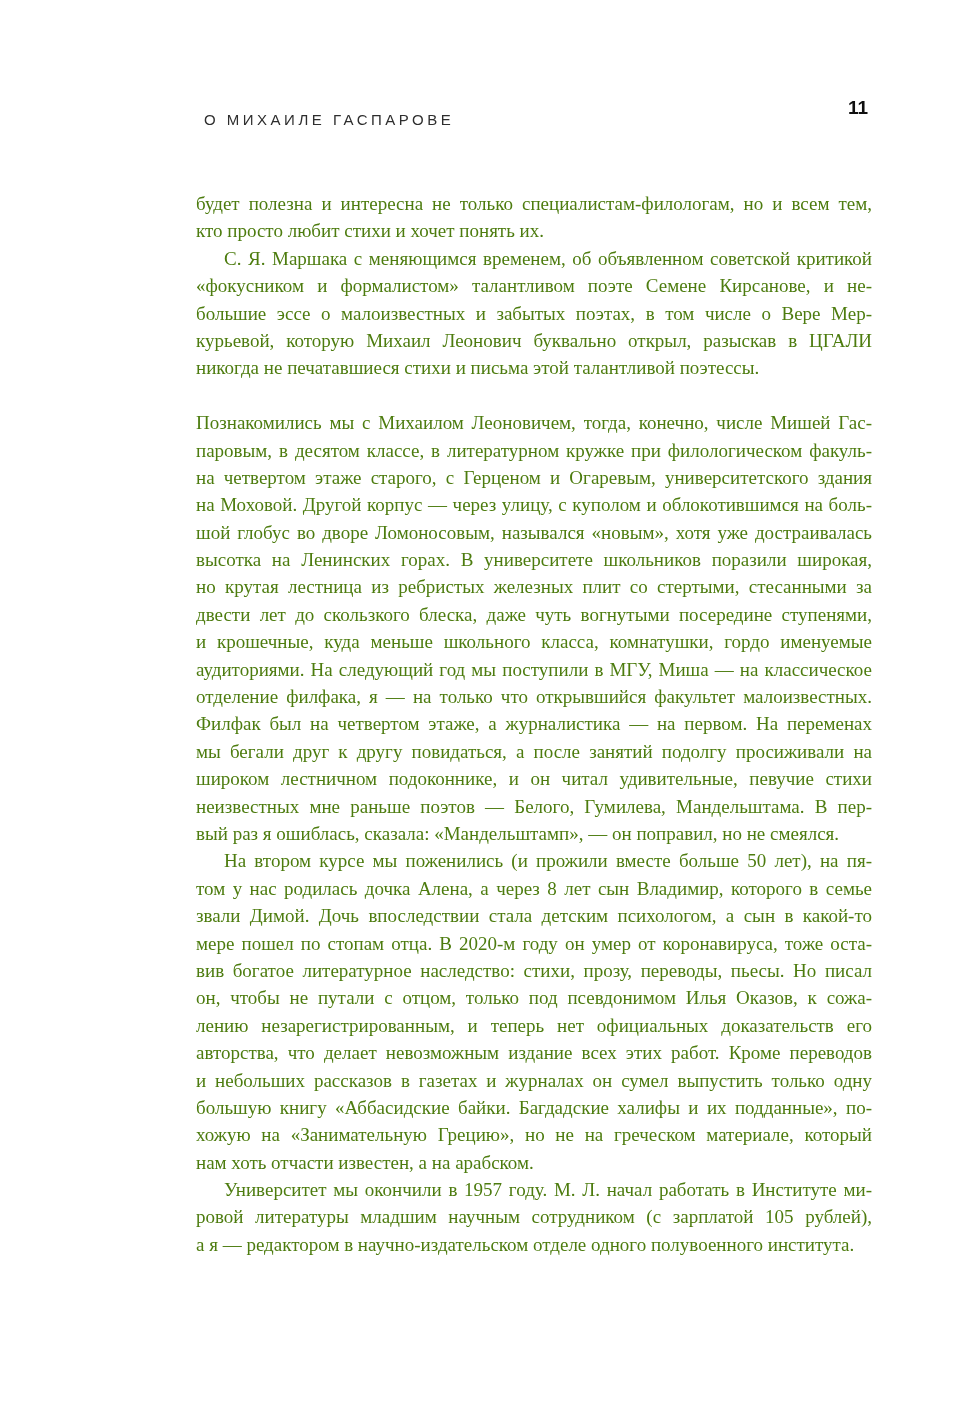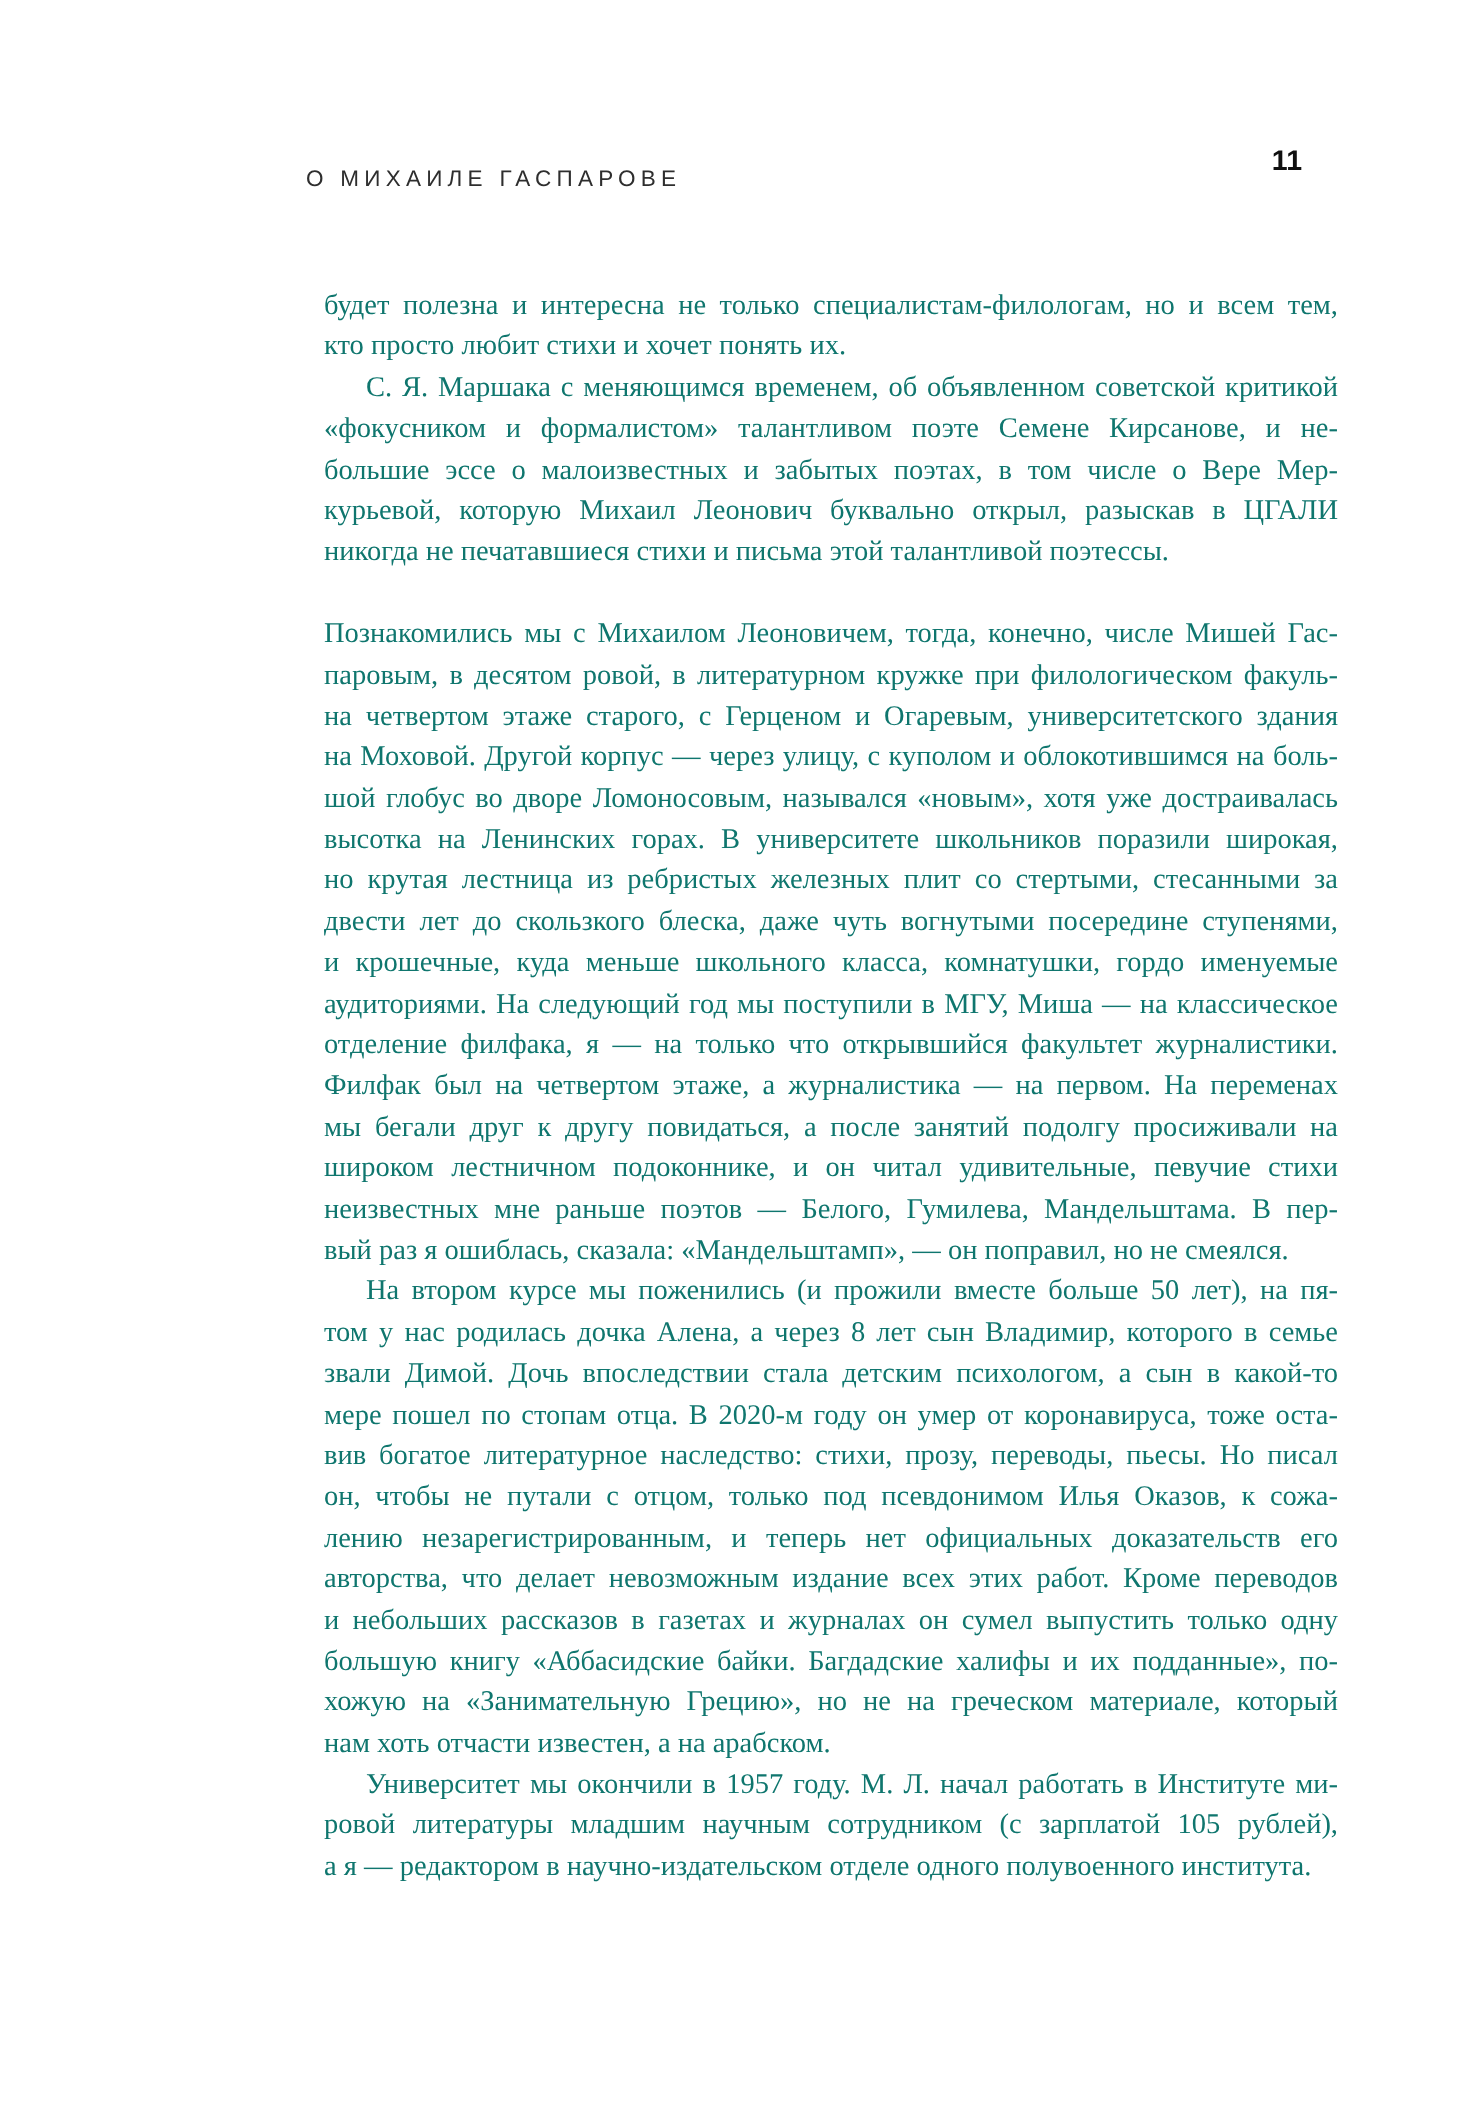--- a/index.html
+++ b/index.html
@@ -28,26 +28,26 @@
     top: 97px;
     width: 664px;
     text-align: right;
     font-family: "Liberation Sans", sans-serif;
     font-weight: bold;
     font-size: 19px;
     color: #101010;
   }
   .body-text {
     position: absolute;
-    left: 216px;
+    left: 196px;
     top: 190px;
     width: 676px;
     font-size: 19px;
     line-height: 27.4px;
-    color: #0f766e;
+    color: #4d7c0f;
     font-variant-numeric: oldstyle-nums;
   }
   .para { margin: 0; padding: 0; }
   .para.section-break { margin-top: 27.4px; }
   .line {
     text-align: justify;
     text-align-last: justify;
     -moz-text-align-last: justify;
     white-space: normal;
     height: 27.4px;
@@ -72,30 +72,30 @@
       </div>
       <div class="para indent">
         <div class="line">С. Я. Маршака с меняющимся временем, об объявленном советской критикой</div>
         <div class="line">«фокусником и формалистом» талантливом поэте Семене Кирсанове, и не-</div>
         <div class="line">большие эссе о малоизвестных и забытых поэтах, в том числе о Вере Мер-</div>
         <div class="line">курьевой, которую Михаил Леонович буквально открыл, разыскав в ЦГАЛИ</div>
         <div class="line para-end">никогда не печатавшиеся стихи и письма этой талантливой поэтессы.</div>
       </div>
       <div class="para section-break">
         <div class="line">Познакомились мы с Михаилом Леоновичем, тогда, конечно, числе Мишей Гас-</div>
-        <div class="line">паровым, в десятом ровой, в литературном кружке при филологическом факуль-</div>
+        <div class="line">паровым, в десятом классе, в литературном кружке при филологическом факуль-</div>
         <div class="line">на четвертом этаже старого, с Герценом и Огаревым, университетского здания</div>
         <div class="line">на Моховой. Другой корпус — через улицу, с куполом и облокотившимся на боль-</div>
         <div class="line">шой глобус во дворе Ломоносовым, назывался «новым», хотя уже достраивалась</div>
         <div class="line">высотка на Ленинских горах. В университете школьников поразили широкая,</div>
         <div class="line">но крутая лестница из ребристых железных плит со стертыми, стесанными за</div>
         <div class="line">двести лет до скользкого блеска, даже чуть вогнутыми посередине ступенями,</div>
         <div class="line">и крошечные, куда меньше школьного класса, комнатушки, гордо именуемые</div>
         <div class="line">аудиториями. На следующий год мы поступили в МГУ, Миша — на классическое</div>
-        <div class="line">отделение филфака, я — на только что открывшийся факультет журналистики.</div>
+        <div class="line">отделение филфака, я — на только что открывшийся факультет малоизвестных.</div>
         <div class="line">Филфак был на четвертом этаже, а журналистика — на первом. На переменах</div>
         <div class="line">мы бегали друг к другу повидаться, а после занятий подолгу просиживали на</div>
         <div class="line">широком лестничном подоконнике, и он читал удивительные, певучие стихи</div>
         <div class="line">неизвестных мне раньше поэтов — Белого, Гумилева, Мандельштама. В пер-</div>
         <div class="line para-end">вый раз я ошиблась, сказала: «Мандельштамп», — он поправил, но не смеялся.</div>
       </div>
       <div class="para indent">
         <div class="line">На втором курсе мы поженились (и прожили вместе больше 50 лет), на пя-</div>
         <div class="line">том у нас родилась дочка Алена, а через 8 лет сын Владимир, которого в семье</div>
         <div class="line">звали Димой. Дочь впоследствии стала детским психологом, а сын в какой-то</div>

